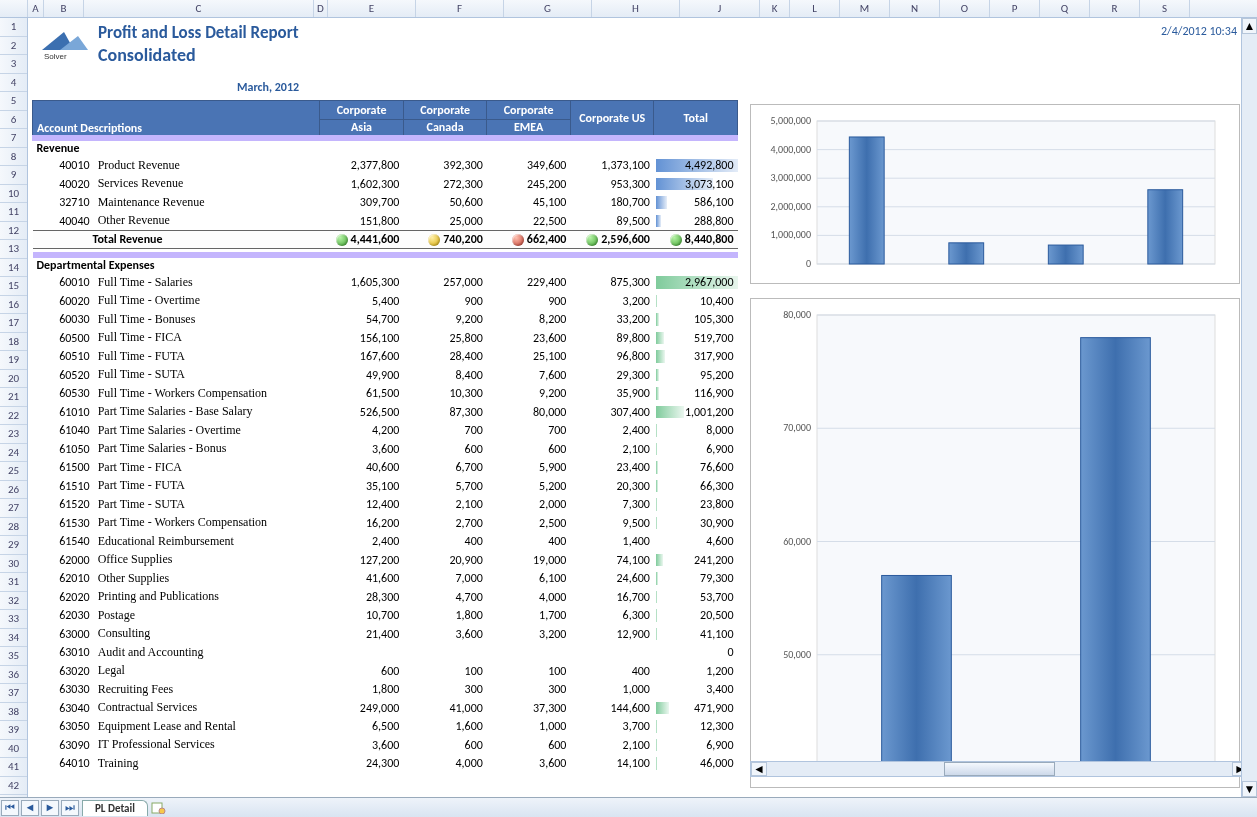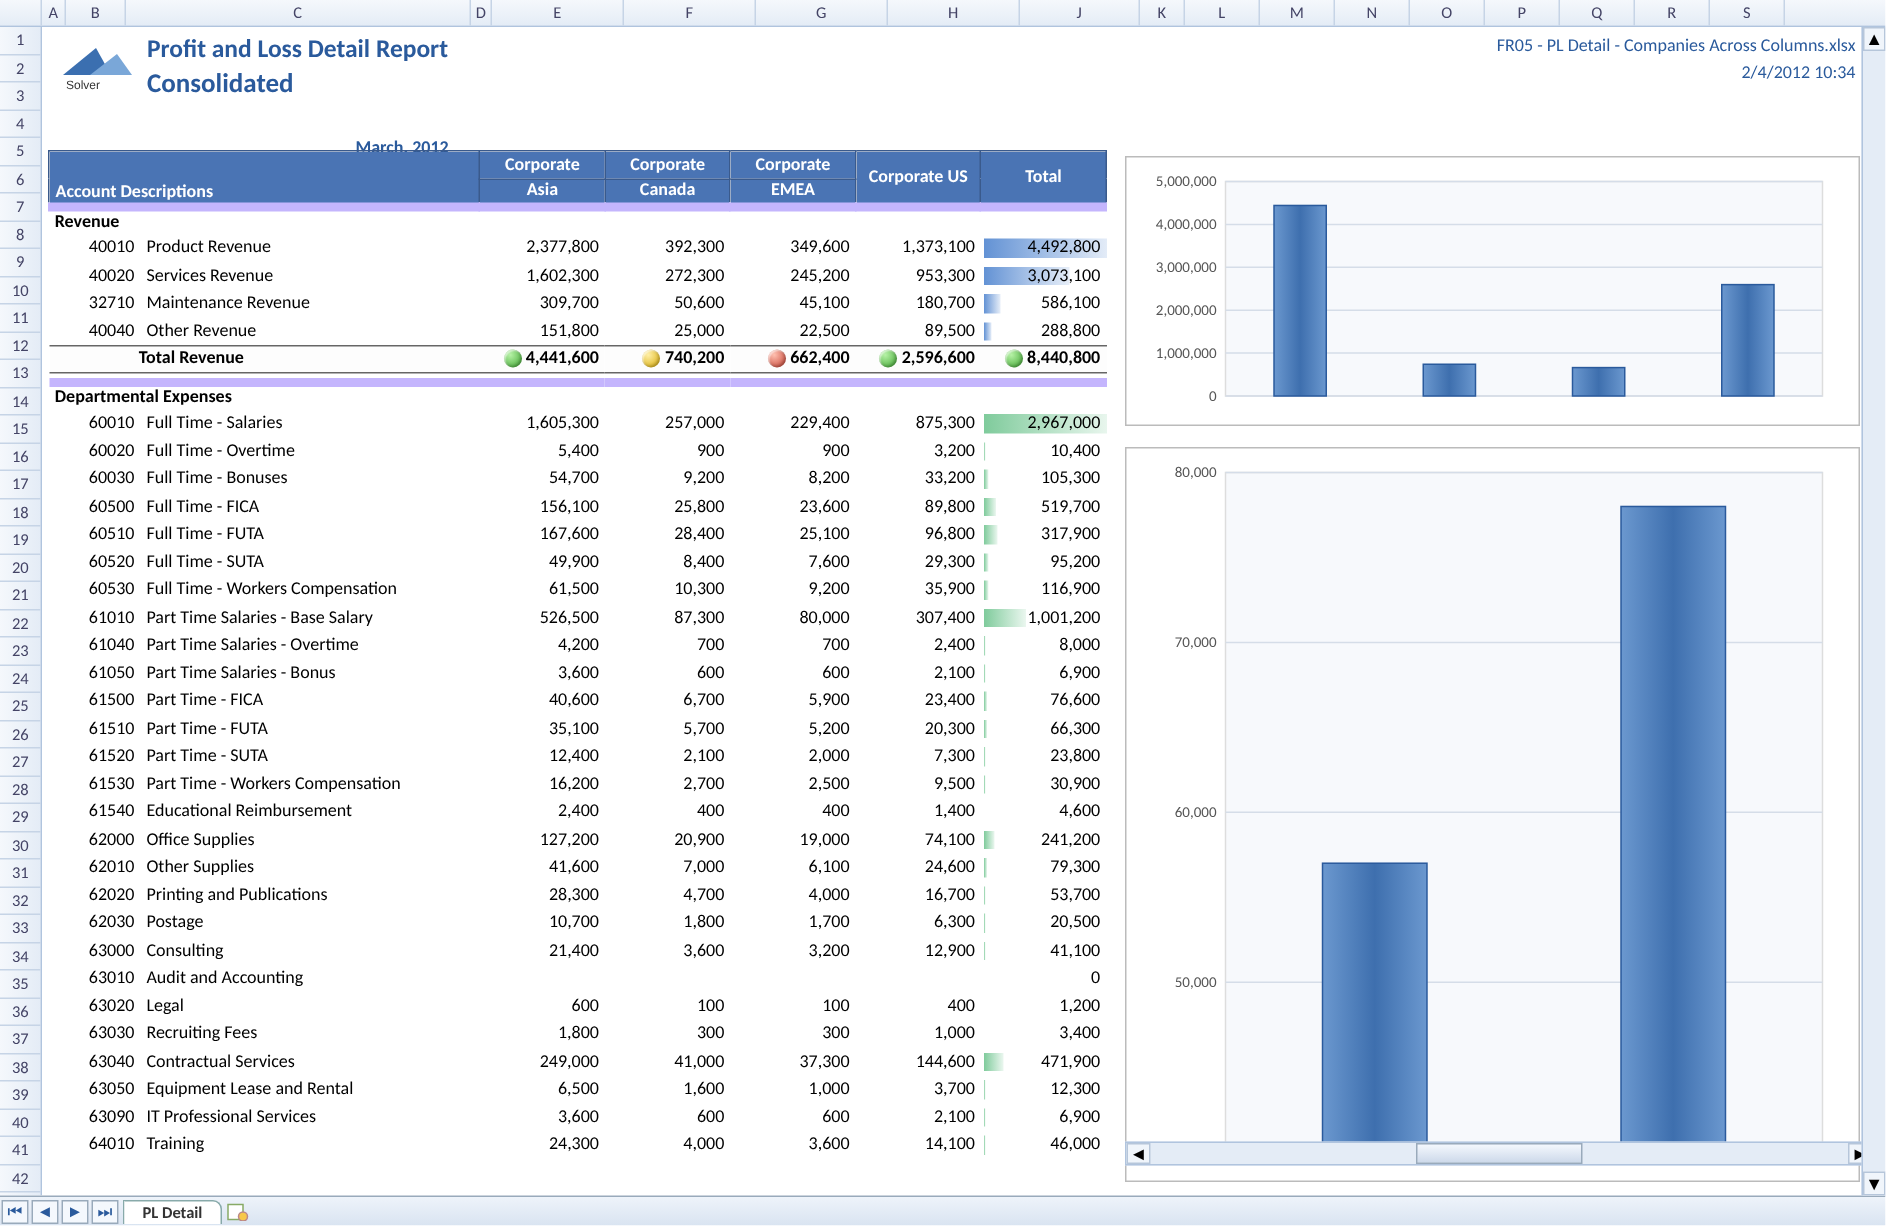--- a/index.html
+++ b/index.html
@@ -9,33 +9,33 @@
   .col-headers .rh-spacer { width: 28px; border-right: 1px solid #c6d4e6; }
   .col-headers .ch { border-right: 1px solid #c6d4e6; text-align: center; line-height: 18px; }
   .main { flex: 1; display: flex; overflow: hidden; }
   .row-headers { width: 28px; background: linear-gradient(90deg,#f5f8fc,#e4ecf6); border-right: 1px solid #b0c4de; font-size: 11px; color: #446; }
   .row-headers .rh { height: 18.5px; border-bottom: 1px solid #c6d4e6; text-align: center; line-height: 18px; }
   .sheet { flex: 1; position: relative; overflow: hidden; }
   .report-top { position: absolute; left: 4px; top: 2px; width: 290px; height: 78px; }
   .logo-wrap { position: absolute; left: 8px; top: 6px; }
   .title { position: absolute; left: 66px; top: 2px; font-size: 17px; color: #2a5a9c; font-weight: bold; }
   .subtitle { position: absolute; left: 66px; top: 24px; color: #2a5a9c; font-weight: bold; font-size: 18px; }
-  .date { position: absolute; left: 205px; top: 60px; color: #2a5a9c; font-weight: bold; font-size: 12px; margin-top: 12px; }
+  .date { position: absolute; left: 205px; top: 60px; color: #2a5a9c; font-weight: bold; font-size: 12px; }
   .meta-right { position: absolute; right: 20px; top: 4px; text-align: right; color: #2a5a9c; font-size: 12px; }
   .meta-right div { line-height: 18px; }
   .table-wrap { position: absolute; left: 4px; top: 82px; width: 706px; }
   table.report { border-collapse: collapse; width: 100%; table-layout: fixed; }
   table.report th, table.report td { font-size: 12px; height: 18.5px; padding: 0 4px; overflow: hidden; white-space: nowrap; }
   .hdr-row th { background: #4a74b4; color: #fff; font-weight: bold; text-align: center; border: 1px solid #3a5a8c; font-size: 11px; }
   .hdr-row th.first { text-align: left; vertical-align: bottom; padding-left:4px; }
   .section td { font-weight: bold; border-top: 6px solid #c4b5fd; }
   .tot td { font-weight: bold; border-top: 1px solid #666; border-bottom: 1px solid #666; background:#fdfdfd; }
   .num { text-align: right; }
   .code-col { width: 60px; text-align: right; padding-right:4px; }
-  .desc-col { width: 210px; }
+  .desc-col { width: 210px; font-family: Liberation Serif, serif; }
   .val-col { width: 82px; }
   .bar-cell { position: relative; }
   .bar-bg { position:absolute; left:2px; top:3px; bottom:3px; background: linear-gradient(90deg, rgba(120,200,150,.95), rgba(120,200,150,.15)); }
   .bar-bg.blue { background: linear-gradient(90deg, rgba(90,140,210,.95), rgba(90,140,210,.15)); }
   .bar-txt { position: relative; }
   .dot { display:inline-block; width:12px; height:12px; border-radius:50%; vertical-align:middle; margin-right:3px; box-shadow: inset -1px -1px 2px rgba(0,0,0,.25), inset 1px 1px 1px rgba(255,255,255,.6); }
   .dot.g { background: radial-gradient(circle at 35% 30%, #b6f2a6, #3aa22c); }
   .dot.y { background: radial-gradient(circle at 35% 30%, #ffefa6, #d6a800); }
   .dot.r { background: radial-gradient(circle at 35% 30%, #ffc0b0, #c0392b); }
   .charts { position:absolute; left: 722px; top: 86px; width: 490px; }
@@ -138,21 +138,20 @@
               <polygon points="20,24 38,10 48,24" fill="#7aa7d8"></polygon>
               <text x="4" y="33" font-size="8" fill="#333" font-family="Arial">Solver</text>
             </svg>
         </span>
         <div class="title">Profit and Loss Detail Report</div>
         <div class="subtitle">Consolidated</div>
         <div class="date">March,  2012</div>
       </div>
 
       <div class="meta-right">
-        <div>FR05 - PL Detail - Companies Across Columns.xlsx</div>
         <div>2/4/2012 10:34</div>
       </div>
 
       <div class="table-wrap">
         <table class="report" id="report-table">
             <colgroup>
               <col style="width: 60px;">
               <col style="width: 222px;">
               <col style="width: 82px;">
               <col style="width: 82px;">

